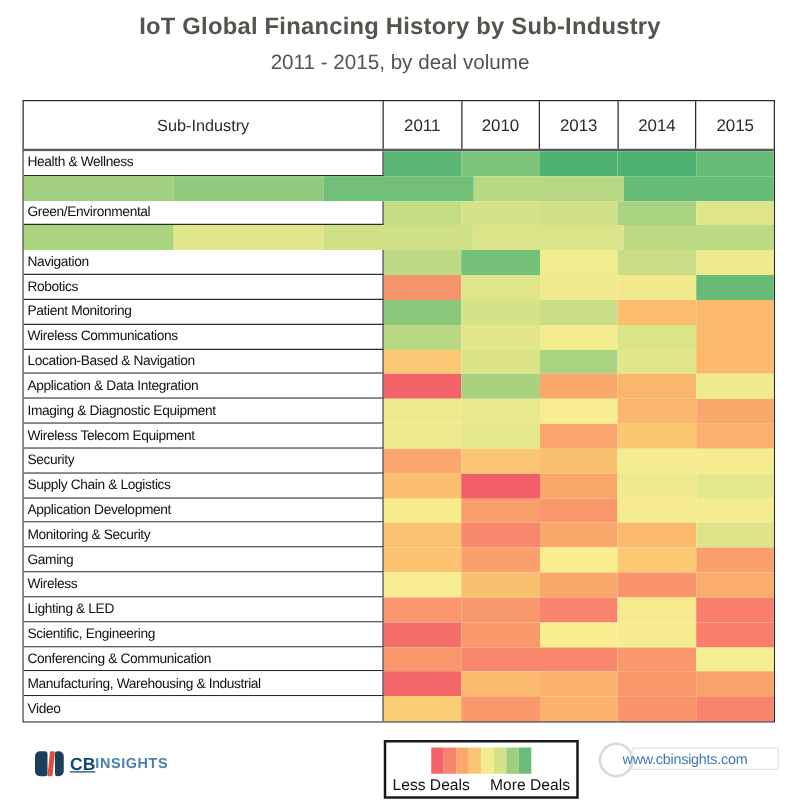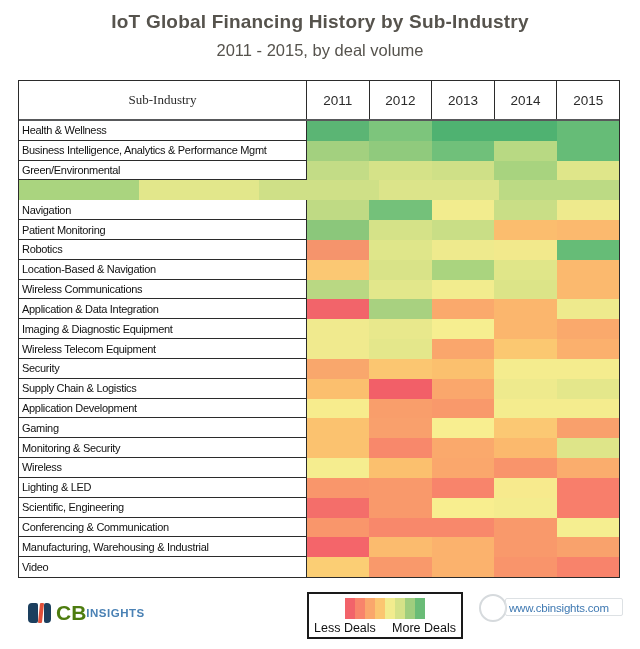--- a/index.html
+++ b/index.html
@@ -8,85 +8,84 @@
 
   .title { position:absolute; top:11px; left:0; width:100%; text-align:center;
            font-size:19px; font-weight:bold; color:#56534d; letter-spacing:.2px; }
   .subtitle { position:absolute; top:41px; left:0; width:100%; text-align:center;
               font-size:16.5px; color:#56534d; }
 
   .table-wrap { position:absolute; left:18px; top:80px; width:602px; height:498px;
                 border:1px solid #2b2b2b; display:flex; flex-direction:column; background:#fff; }
   .thead { display:flex; height:40px; border-bottom:2px solid #58595b; }
   .corner { width:288px; border-right:1px solid #2b2b2b; display:flex; align-items:center;
-            justify-content:center; font-size:13px; color:#2b2b2b;font-family:Liberation Serif, serif; }
+            justify-content:center; font-size:13px; color:#2b2b2b; }
   .year-cell { flex:1; border-right:1px solid #2b2b2b; display:flex; align-items:center;
                justify-content:center; font-size:13.5px; color:#2b2b2b; }
   .year-cell:last-child { border-right:none; }
 
   .tbody { flex:1; display:flex; flex-direction:column; }
   .row { flex:1; display:flex; }
   .row-label { width:288px; border-right:1px solid #2b2b2b; border-bottom:1px solid #2b2b2b;
                display:flex; align-items:center; padding-left:3px; font-size:11px;
                letter-spacing:-.3px; color:#111; background:#fff; white-space:nowrap; overflow:hidden; }
   .row:last-child .row-label { border-bottom:none; }
   .cell { flex:1; }
 
   .logo { position:absolute; left:28px; top:601px; display:flex; align-items:center; }
   .logo-icon { display:inline-flex; gap:1px; margin-right:5px; align-items:center; }
   .li-left  { width:10px; height:20px; background:#1c3f5e; border-radius:4px 2px 2px 4px; }
   .li-mid   { width:4px;  height:20px; background:#e04f39; border-radius:1px; transform:skewX(-6deg); }
   .li-right { width:7px;  height:20px; background:#1c3f5e; border-radius:2px 4px 4px 2px; }
-  .logo-cb { font-size:21px; font-weight:bold; color:#4d7c0f; }
+  .logo-cb { font-size:14px; font-weight:bold; color:#0c4a6e;text-decoration:underline; }
   .logo-insights { font-size:11.5px; font-weight:bold; color:#4a81b4; letter-spacing:.5px; }
 
   .legend-box { position:absolute; left:307px; top:592px; width:156px; height:47px;
                 border:2px solid #1a1a1a; background:#fff; }
   .legend-strip { position:absolute; left:50%; transform:translateX(-50%); top:4px;
                   width:80px; height:21px; display:flex; }
   .legend-strip .swatch { flex:1; }
   .legend-labels { position:absolute; bottom:2px; left:5px; right:5px; display:flex;
                    justify-content:space-between; font-size:12.5px; color:#111; }
 
   .wm-circle { position:absolute; left:479px; top:594px; width:28px; height:28px;
                border:2px solid #d6dadd; border-radius:50%; }
   .wm-scribble { position:absolute; left:505px; top:598px; width:118px; height:18px;
                  border:1px solid #dde1e4; border-radius:2px; }
-  .site-url { position:absolute; left:509px; top:602px; font-size:11.5px; color:#3f79b2;
+  .site-url { position:absolute; left:498px; top:602px; font-size:11.5px; color:#3f79b2;
               letter-spacing:-.2px; text-decoration:none; }
 </style>
 </head>
 <body>
 
 <div class="canvas">
 
   <div class="title">IoT Global Financing History by Sub-Industry</div>
   <div class="subtitle">2011 - 2015, by deal volume</div>
 
   <div class="table-wrap">
     <div class="thead">
       <div class="corner">Sub-Industry</div>
       <div class="year-cell">2011</div>
-      <div class="year-cell">2012</div>
+      <div class="year-cell">2010</div>
       <div class="year-cell">2013</div>
       <div class="year-cell">2014</div>
       <div class="year-cell">2015</div>
     </div>
     <div class="tbody">
     <div class="row">
       <div class="row-label">Health &amp; Wellness</div>
       <div class="cell" style="background: rgb(91, 181, 116);"></div>
       <div class="cell" style="background: rgb(125, 197, 124);"></div>
       <div class="cell" style="background: rgb(79, 178, 113);"></div>
       <div class="cell" style="background: rgb(79, 178, 113);"></div>
       <div class="cell" style="background: rgb(102, 188, 119);"></div>
     </div>
 
     <div class="row">
-      <div class="row-label">Business Intelligence, Analytics &amp; Performance Mgmt</div>
       <div class="cell" style="background: rgb(163, 208, 127);"></div>
       <div class="cell" style="background: rgb(144, 202, 125);"></div>
       <div class="cell" style="background: rgb(112, 192, 122);"></div>
       <div class="cell" style="background: rgb(184, 217, 131);"></div>
       <div class="cell" style="background: rgb(102, 188, 119);"></div>
     </div>
 
     <div class="row">
       <div class="row-label">Green/Environmental</div>
       <div class="cell" style="background: rgb(195, 220, 134);"></div>
@@ -107,56 +106,56 @@
     <div class="row">
       <div class="row-label">Navigation</div>
       <div class="cell" style="background: rgb(191, 218, 132);"></div>
       <div class="cell" style="background: rgb(116, 193, 122);"></div>
       <div class="cell" style="background: rgb(242, 236, 142);"></div>
       <div class="cell" style="background: rgb(201, 222, 134);"></div>
       <div class="cell" style="background: rgb(238, 234, 141);"></div>
     </div>
 
     <div class="row">
+      <div class="row-label">Robotics</div>
+      <div class="cell" style="background: rgb(245, 148, 108);"></div>
+      <div class="cell" style="background: rgb(223, 230, 138);"></div>
+      <div class="cell" style="background: rgb(238, 234, 141);"></div>
+      <div class="cell" style="background: rgb(242, 233, 140);"></div>
+      <div class="cell" style="background: rgb(102, 188, 119);"></div>
+    </div>
+
+    <div class="row">
       <div class="row-label">Patient Monitoring</div>
       <div class="cell" style="background: rgb(139, 199, 123);"></div>
       <div class="cell" style="background: rgb(213, 226, 136);"></div>
       <div class="cell" style="background: rgb(201, 222, 134);"></div>
       <div class="cell" style="background: rgb(251, 189, 110);"></div>
       <div class="cell" style="background: rgb(251, 185, 110);"></div>
     </div>
 
     <div class="row">
-      <div class="row-label">Robotics</div>
-      <div class="cell" style="background: rgb(245, 148, 108);"></div>
-      <div class="cell" style="background: rgb(223, 230, 138);"></div>
-      <div class="cell" style="background: rgb(238, 234, 141);"></div>
-      <div class="cell" style="background: rgb(242, 233, 140);"></div>
-      <div class="cell" style="background: rgb(102, 188, 119);"></div>
+      <div class="row-label">Wireless Communications</div>
+      <div class="cell" style="background: rgb(185, 216, 131);"></div>
+      <div class="cell" style="background: rgb(226, 231, 139);"></div>
+      <div class="cell" style="background: rgb(242, 236, 142);"></div>
+      <div class="cell" style="background: rgb(220, 228, 136);"></div>
+      <div class="cell" style="background: rgb(251, 185, 110);"></div>
     </div>
 
     <div class="row">
       <div class="row-label">Location-Based &amp; Navigation</div>
       <div class="cell" style="background: rgb(251, 200, 115);"></div>
       <div class="cell" style="background: rgb(217, 227, 136);"></div>
       <div class="cell" style="background: rgb(170, 212, 127);"></div>
       <div class="cell" style="background: rgb(224, 230, 137);"></div>
       <div class="cell" style="background: rgb(251, 185, 110);"></div>
     </div>
 
     <div class="row">
-      <div class="row-label">Wireless Communications</div>
-      <div class="cell" style="background: rgb(185, 216, 131);"></div>
-      <div class="cell" style="background: rgb(226, 231, 139);"></div>
-      <div class="cell" style="background: rgb(242, 236, 142);"></div>
-      <div class="cell" style="background: rgb(220, 228, 136);"></div>
-      <div class="cell" style="background: rgb(251, 185, 110);"></div>
-    </div>
-
-    <div class="row">
       <div class="row-label">Application &amp; Data Integration</div>
       <div class="cell" style="background: rgb(242, 100, 106);"></div>
       <div class="cell" style="background: rgb(168, 209, 128);"></div>
       <div class="cell" style="background: rgb(250, 169, 108);"></div>
       <div class="cell" style="background: rgb(251, 182, 109);"></div>
       <div class="cell" style="background: rgb(238, 234, 141);"></div>
     </div>
 
     <div class="row">
       <div class="row-label">Imaging &amp; Diagnostic Equipment</div>
@@ -197,35 +196,35 @@
     <div class="row">
       <div class="row-label">Application Development</div>
       <div class="cell" style="background: rgb(247, 236, 141);"></div>
       <div class="cell" style="background: rgb(249, 158, 107);"></div>
       <div class="cell" style="background: rgb(249, 153, 107);"></div>
       <div class="cell" style="background: rgb(244, 236, 142);"></div>
       <div class="cell" style="background: rgb(244, 236, 142);"></div>
     </div>
 
     <div class="row">
+      <div class="row-label">Monitoring &amp; Security</div>
+      <div class="cell" style="background: rgb(251, 194, 111);"></div>
+      <div class="cell" style="background: rgb(248, 136, 107);"></div>
+      <div class="cell" style="background: rgb(250, 169, 108);"></div>
+      <div class="cell" style="background: rgb(251, 185, 109);"></div>
+      <div class="cell" style="background: rgb(222, 229, 137);"></div>
+    </div>
+
+    <div class="row">
       <div class="row-label">Gaming</div>
       <div class="cell" style="background: rgb(251, 194, 111);"></div>
       <div class="cell" style="background: rgb(249, 160, 108);"></div>
       <div class="cell" style="background: rgb(248, 238, 144);"></div>
       <div class="cell" style="background: rgb(251, 200, 115);"></div>
       <div class="cell" style="background: rgb(249, 160, 108);"></div>
-    </div>
-
-    <div class="row">
-      <div class="row-label">Monitoring &amp; Security</div>
-      <div class="cell" style="background: rgb(251, 194, 111);"></div>
-      <div class="cell" style="background: rgb(248, 136, 107);"></div>
-      <div class="cell" style="background: rgb(250, 169, 108);"></div>
-      <div class="cell" style="background: rgb(251, 185, 109);"></div>
-      <div class="cell" style="background: rgb(222, 229, 137);"></div>
     </div>
 
     <div class="row">
       <div class="row-label">Wireless</div>
       <div class="cell" style="background: rgb(245, 237, 143);"></div>
       <div class="cell" style="background: rgb(251, 192, 110);"></div>
       <div class="cell" style="background: rgb(250, 167, 108);"></div>
       <div class="cell" style="background: rgb(249, 148, 107);"></div>
       <div class="cell" style="background: rgb(250, 173, 109);"></div>
     </div>

